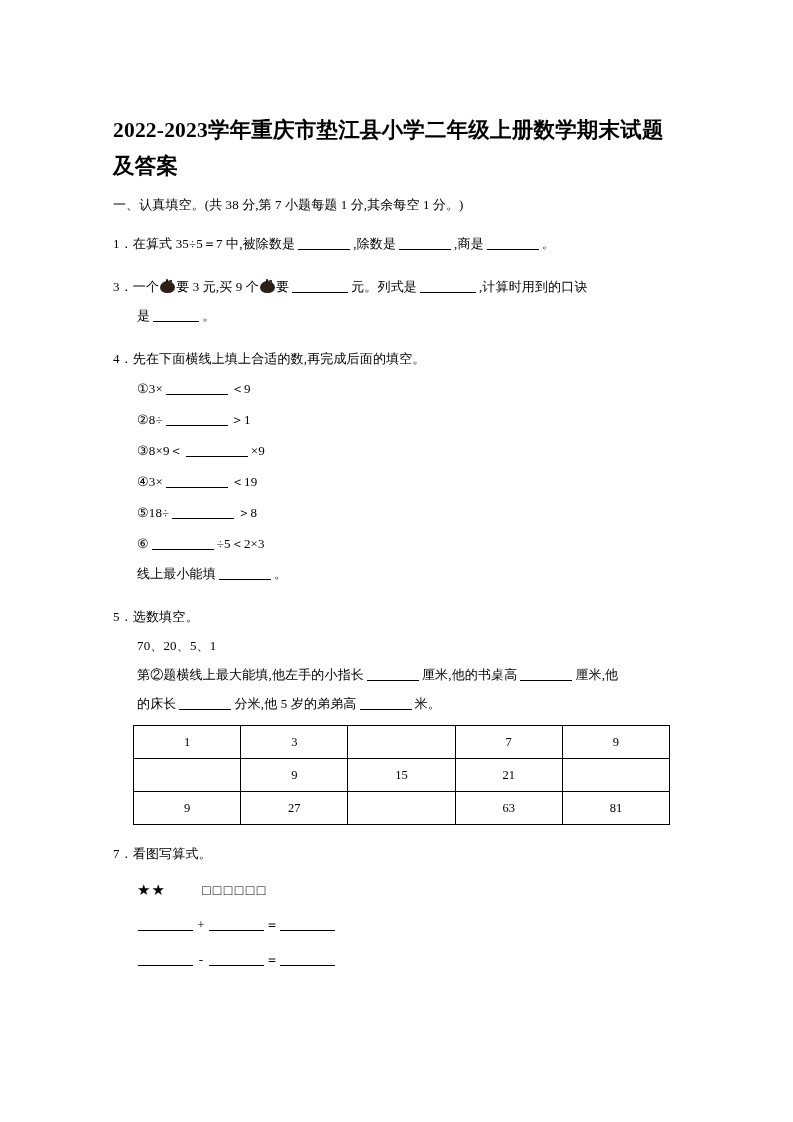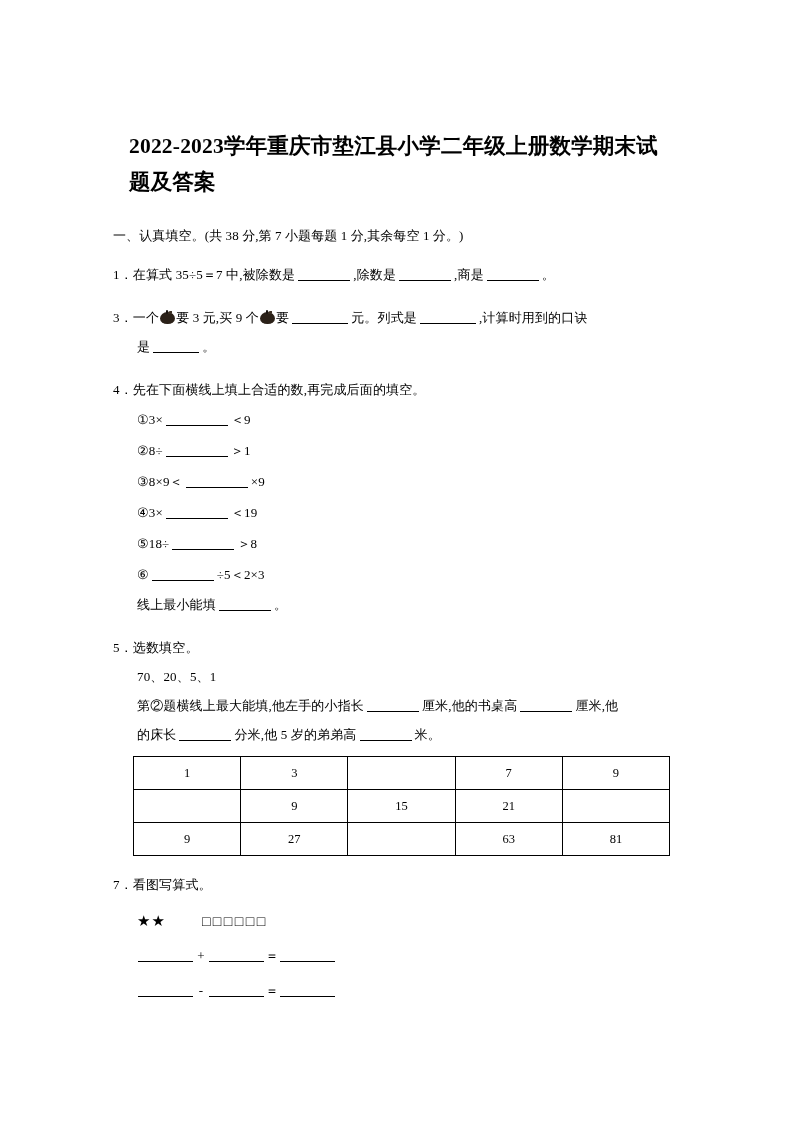--- a/index.html
+++ b/index.html
@@ -22,30 +22,30 @@
     width: 567px;
   }
 
   
   .doc-title {
     font-family: "Liberation Serif", "DejaVu Serif", serif;
     font-size: 21.5px;
     font-weight: bold;
     line-height: 36px;
     letter-spacing: 0.2px;
-    margin: 16px;
+    margin: 0;
     padding-top: 112px;
     text-align: left;
   }
 
   
   .section-head {
     font-size: 13px;
     line-height: 20px;
-    margin-top: 26px;
+    margin-top: 11px;
     letter-spacing: 0.1px;
   }
 
   
   .q {
     font-size: 13px;
     line-height: 29px;
     margin-top: 14px;
     letter-spacing: 0.15px;
     text-align: left;

